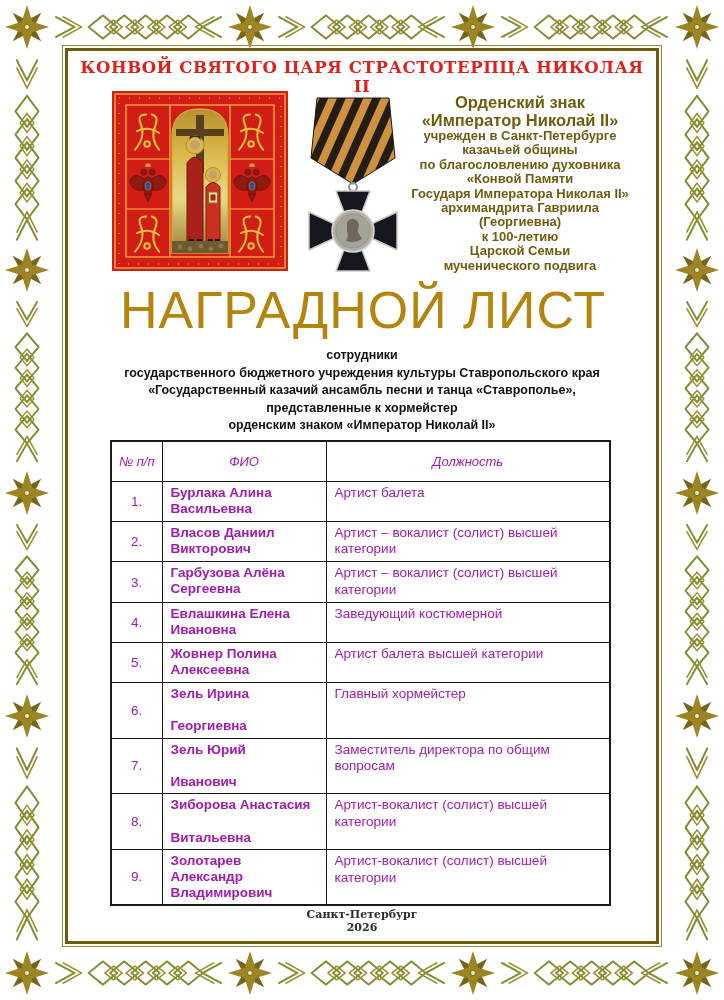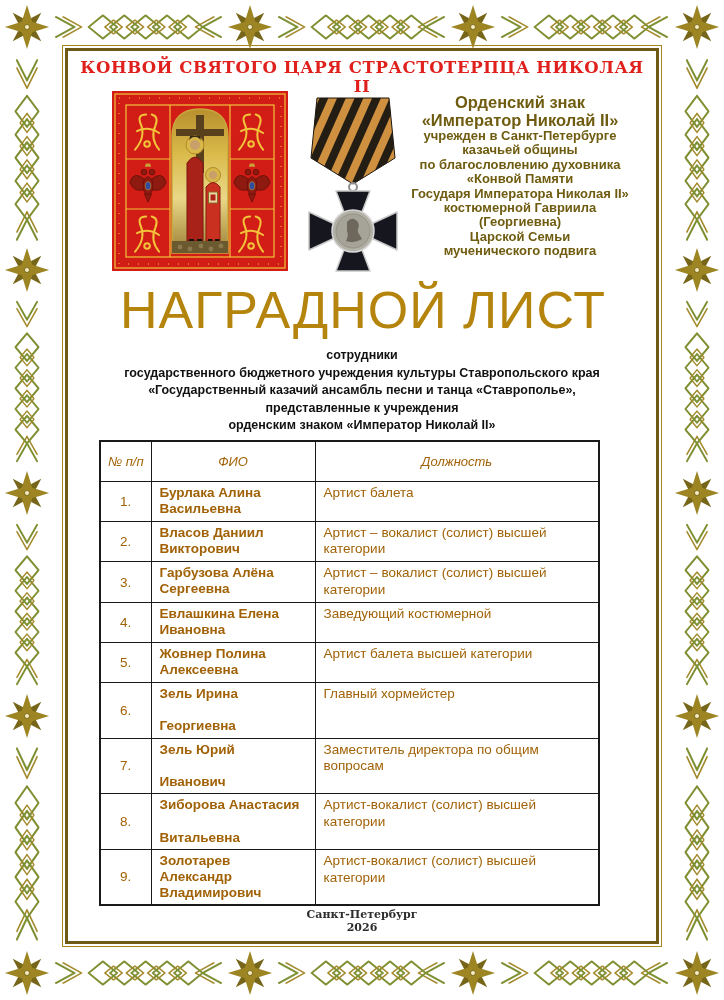--- a/index.html
+++ b/index.html
@@ -50,23 +50,23 @@
 
   
   .subtitle {
     position:absolute; left:80px; right:80px; top:347px;
     text-align:center; color:#111; font-weight:bold;
     font-size:12.5px; line-height:17.6px;
   }
 
   
   .award-table {
-    position:absolute; left:99px; top:440px; width:499px;
+    position:absolute; left:110px; top:440px; width:499px;
     border-collapse:collapse; table-layout:fixed;
-    font-size:13.5px; color:#a16207;
+    font-size:13.5px; color:#a21caf;
   }
   .award-table th, .award-table td { border:1px solid #1a1a1a; }
   .award-table { border:2px solid #1a1a1a; }
   .award-table th {
     height:40px; font-style:italic; font-weight:normal; text-align:center;
     vertical-align:middle; font-size:13px;
   }
   .award-table td { height:40px; padding:3px 8px; vertical-align:top; }
   .award-table td.num { text-align:center; vertical-align:middle; padding:3px 2px; }
   .award-table td.name { font-weight:bold; white-space:pre-line; line-height:1.2; }
@@ -243,33 +243,34 @@
   </svg>
 
   <div class="order-info">
     <div class="big">Орденский знак</div>
     <div class="big">«Император Николай II»</div>
     <div class="small">учрежден в Санкт-Петербурге</div>
     <div class="small">казачьей общины</div>
     <div class="small">по благословлению духовника</div>
     <div class="small">«Конвой Памяти</div>
     <div class="small">Государя Императора Николая II»</div>
-    <div class="small">костюмерной Гавриила</div>
+    <div class="small">архимандрита Гавриила</div>
     <div class="small">(Георгиевна)</div>
+    <div class="small">к 100-летию</div>
     <div class="small">Царской Семьи</div>
     <div class="small">мученического подвига</div>
   </div>
 
   <div class="main-title">НАГРАДНОЙ ЛИСТ</div>
 
   <div class="subtitle">
     <div>сотрудники</div>
     <div>государственного бюджетного учреждения культуры Ставропольского края</div>
     <div>«Государственный казачий ансамбль песни и танца «Ставрополье»,</div>
-    <div>представленные к учреждения</div>
+    <div>представленные к хормейстер</div>
     <div>орденским знаком «Император Николай II»</div>
   </div>
 
   <table class="award-table">
     <colgroup>
         <col class="col-num">
         <col class="col-name">
         <col class="col-pos">
       </colgroup>
     <thead>

